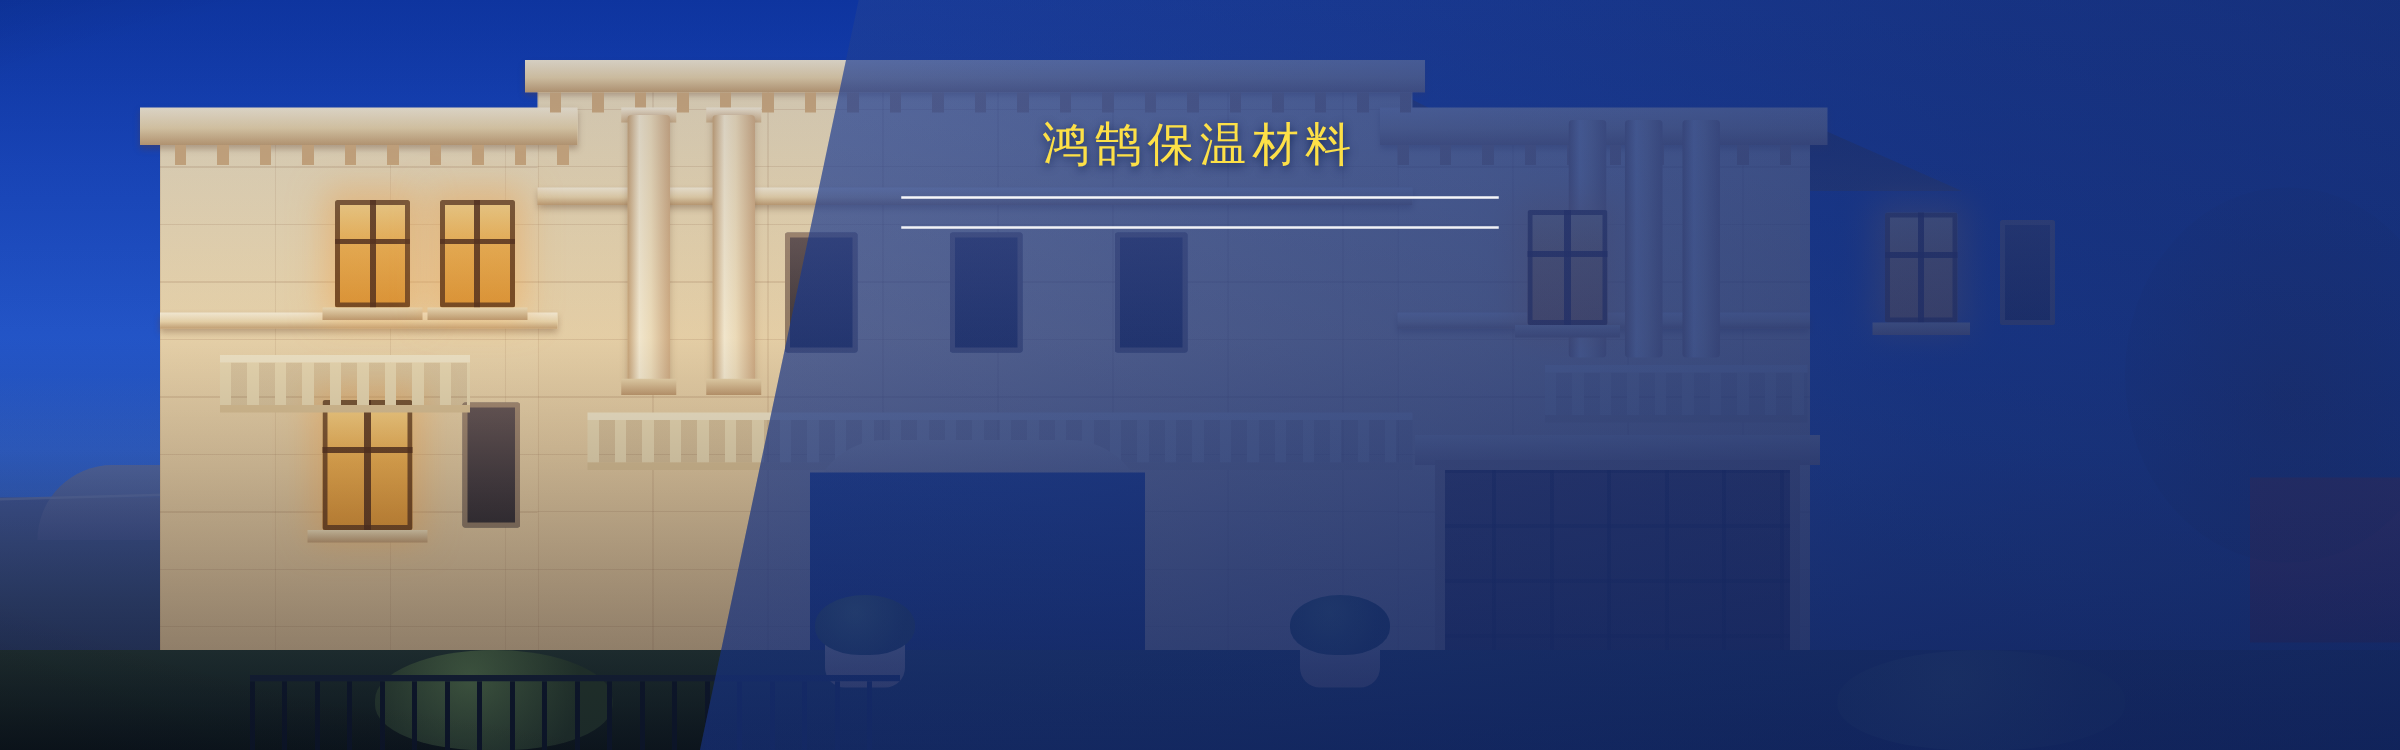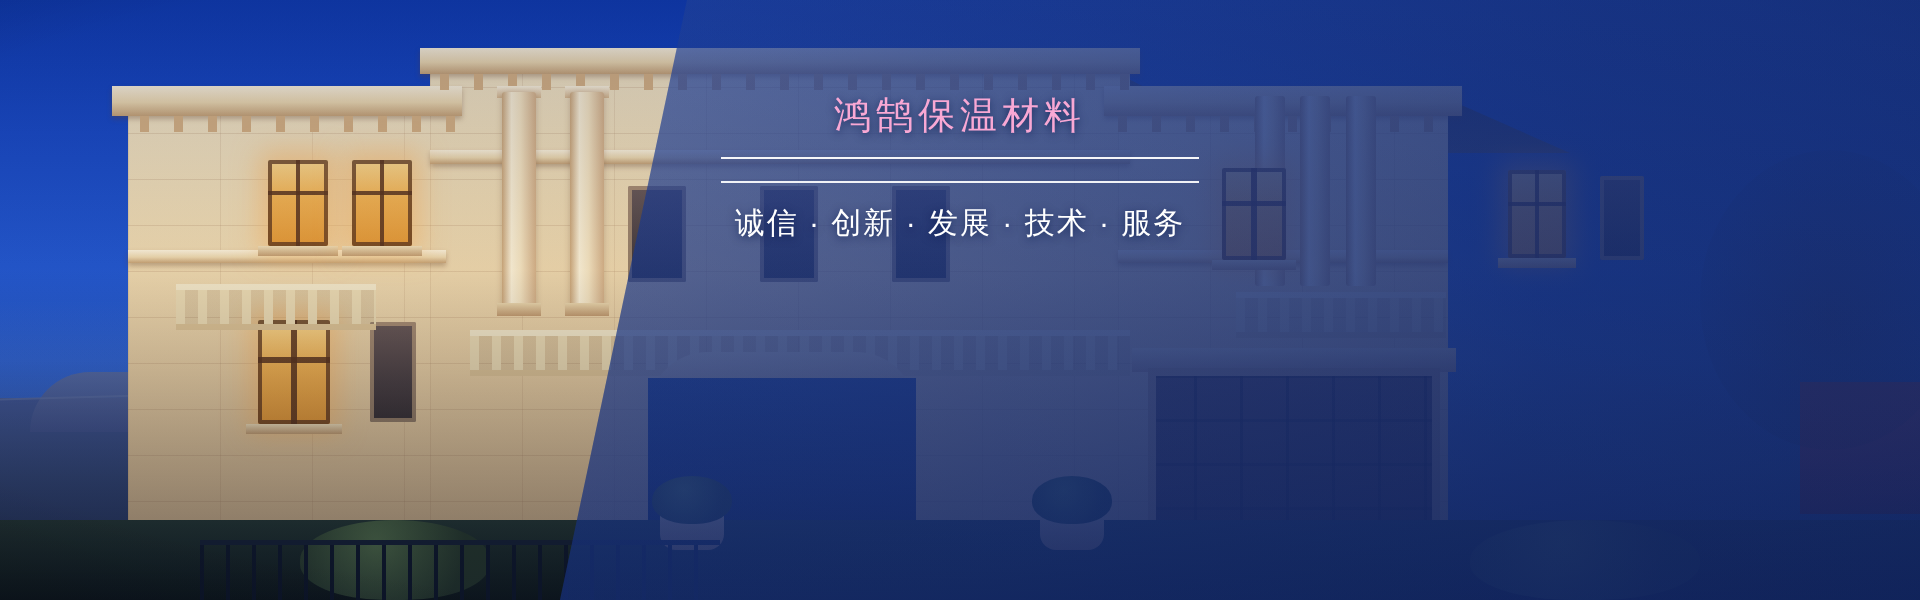--- a/index.html
+++ b/index.html
@@ -220,21 +220,21 @@
     background:linear-gradient(100deg, rgba(160,195,255,.30) 0%, rgba(160,195,255,0) 3.4%);
     clip-path:polygon(9.2% 0%, 100% 0%, 100% 100%, 0% 100%);
   }
 
   
   .textblock{
     position:absolute;left:700px;top:96px;width:520px;
     text-align:center;
   }
   .brand{
-    color:#f9a8d4;
+    color:#fde047;
     font-size:37px;
     letter-spacing:5px;
     font-weight:400;
     line-height:1.1;
     text-shadow:0 2px 8px rgba(0,20,70,.75);
     white-space:nowrap;
   }
   .rule{
     margin:20px auto 0 auto;
     width:478px;height:2px;
@@ -360,16 +360,15 @@
   </div>
 
   <div class="overlay-panel"></div>
   <div class="overlay-panel2"></div>
   <div class="overlay-edge"></div>
 
   <div class="textblock">
     <div class="brand">鸿鹄保温材料</div>
     <div class="rule"></div>
     <div class="rule2"></div>
-    <div class="tagline">诚信 · 创新 · 发展 · 技术 · 服务</div>
   </div>
 
 </div>
 
 </body></html>

